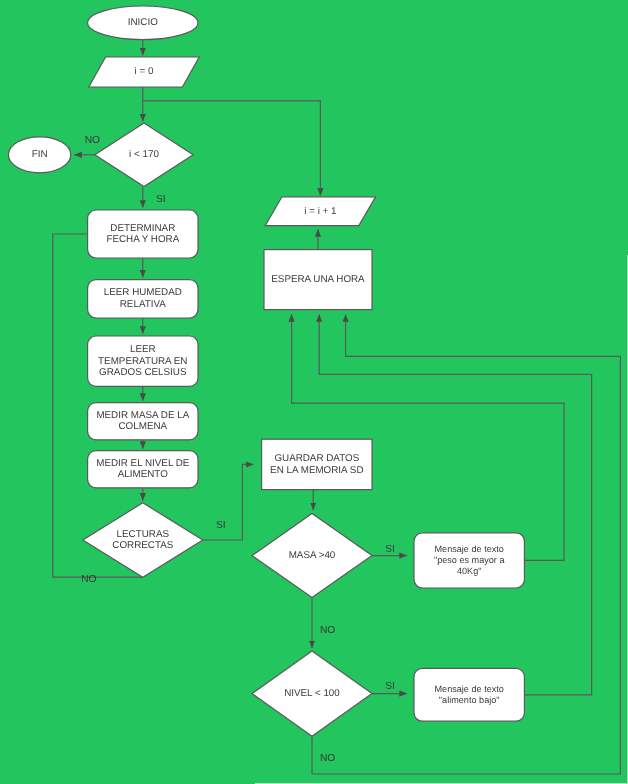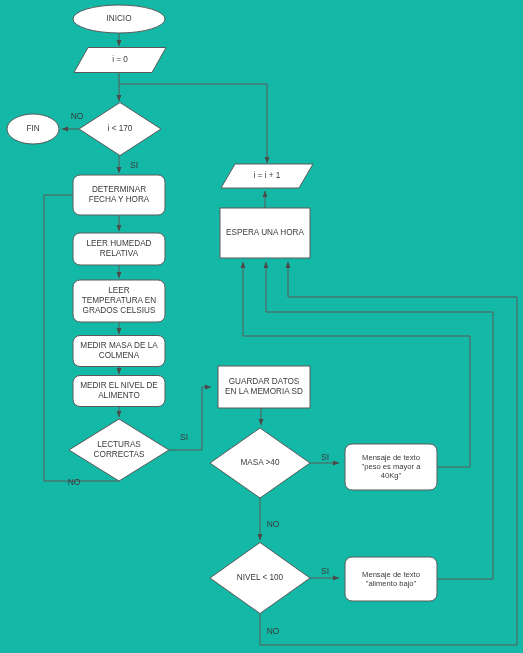--- a/index.html
+++ b/index.html
@@ -1,20 +1,20 @@
 <!DOCTYPE html>
 <html><head>
 <meta charset="utf-8">
 <style>
   html,body{margin:0;padding:0;background:#ffffff;}
   body{
     font-family:"Liberation Sans", sans-serif;
     width:523px;height:653px;overflow:hidden;
   }
-  #flow-root{position:relative;width:523px;height:653px;background:#14b8a6;}
+  #flow-root{position:relative;width:523px;height:653px;background:#22c55e;}
   svg#flow-svg{position:absolute;left:0;top:0;width:523px;height:653px;}
   .node-text{
     font-family:"Liberation Sans", sans-serif;
     fill:#3a3a3a;
     text-anchor:middle;
     dominant-baseline:middle;
   }
   .edge-label{
     font-family:"Liberation Sans", sans-serif;
     fill:#3a3a3a;

